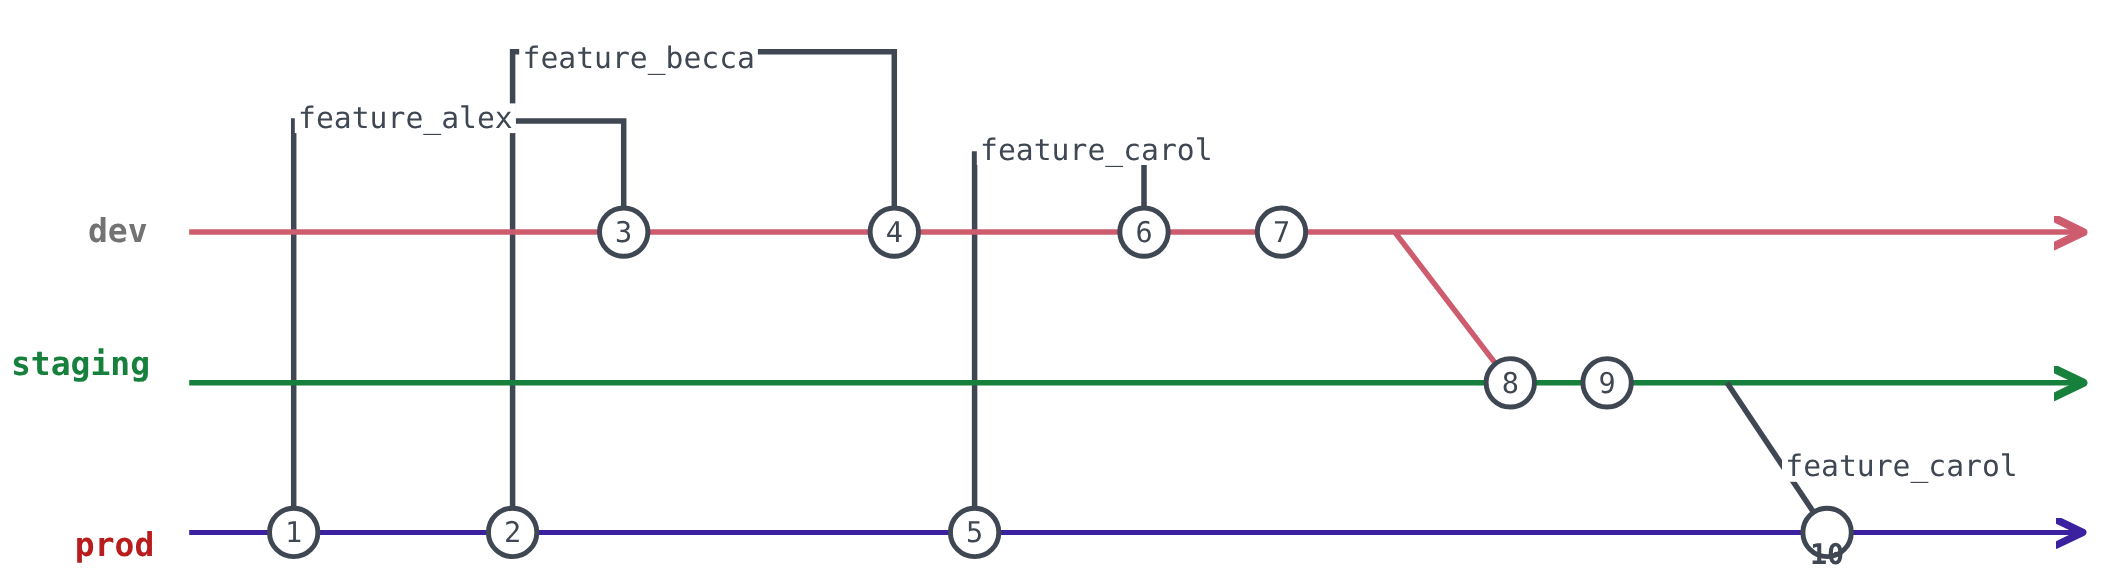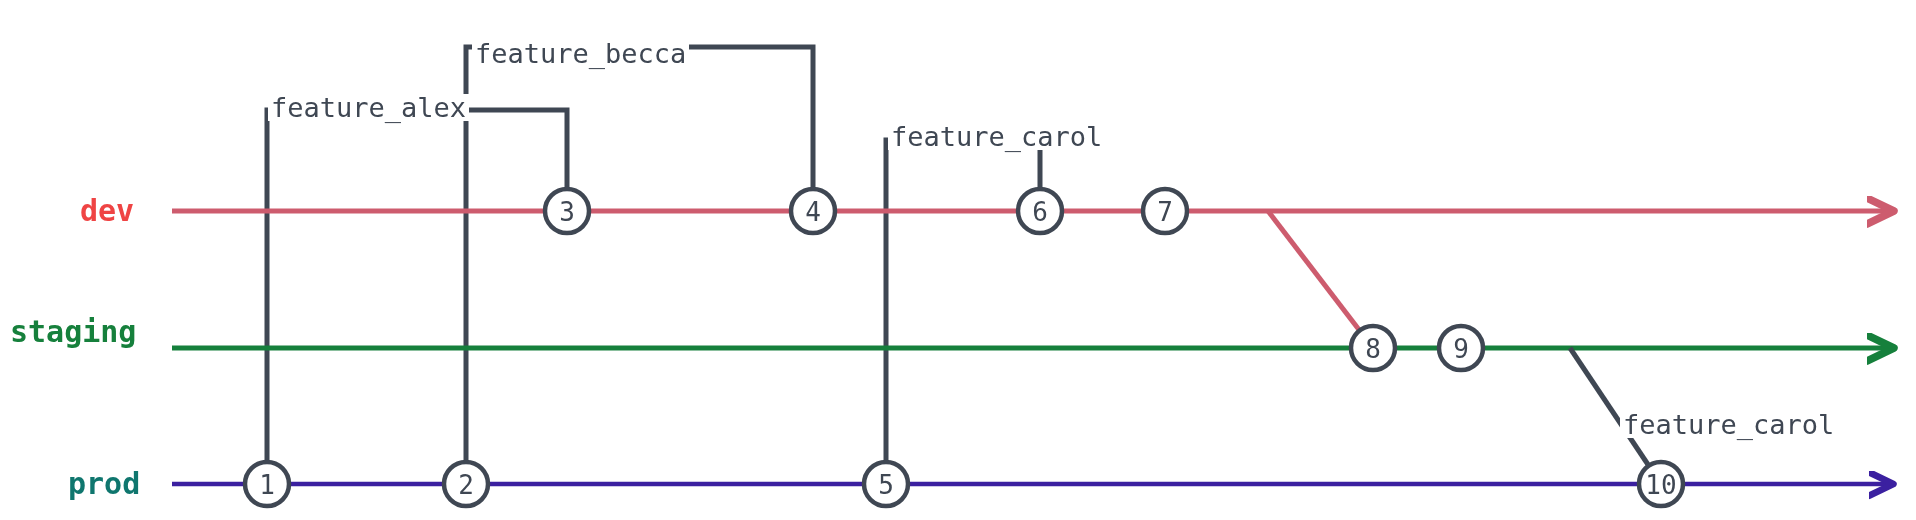--- a/index.html
+++ b/index.html
@@ -79,32 +79,32 @@
         <circle cx="886" cy="484" r="22" fill="#ffffff" stroke="#3f4753" stroke-width="4.5"></circle>
         <circle cx="1040" cy="211" r="22" fill="#ffffff" stroke="#3f4753" stroke-width="4.5"></circle>
         <circle cx="1165" cy="211" r="22" fill="#ffffff" stroke="#3f4753" stroke-width="4.5"></circle>
         <circle cx="1373" cy="348" r="22" fill="#ffffff" stroke="#3f4753" stroke-width="4.5"></circle>
         <circle cx="1461" cy="348" r="22" fill="#ffffff" stroke="#3f4753" stroke-width="4.5"></circle>
         <circle cx="1661" cy="484" r="22" fill="#ffffff" stroke="#3f4753" stroke-width="4.5"></circle>
       </g>
     </svg>
 
   <div id="overlay">
-      <div class="branch-label" style="left: 80px; top: 196px; color: #ef4444;">dev</div>
+      <div class="branch-label" style="left: 80px; top: 196px; color: #737373;">dev</div>
       <div class="branch-label" style="left: 10px; top: 317px; color: rgb(22, 128, 60);">staging</div>
-      <div class="branch-label" style="left: 68px; top: 469px; color: #0f766e;">prod</div>
+      <div class="branch-label" style="left: 68px; top: 481px; color: #b91c1c;">prod</div>
       <div class="feature-label" style="left: 268px; top: 94px;">feature_alex</div>
       <div class="feature-label" style="left: 472px; top: 28px; margin-top: 12px;">feature_becca</div>
       <div class="feature-label" style="left: 888px; top: 123px;">feature_carol</div>
       <div class="feature-label" style="left: 1620px; top: 411px;">feature_carol</div>
       <div class="node-num" style="left: 267px; top: 485px;">1</div>
       <div class="node-num" style="left: 466px; top: 485px;">2</div>
       <div class="node-num" style="left: 567px; top: 212px;">3</div>
       <div class="node-num" style="left: 813px; top: 212px;">4</div>
       <div class="node-num" style="left: 886px; top: 485px;">5</div>
       <div class="node-num" style="left: 1040px; top: 212px;">6</div>
       <div class="node-num" style="left: 1165px; top: 212px;">7</div>
       <div class="node-num" style="left: 1373px; top: 349px;">8</div>
       <div class="node-num" style="left: 1461px; top: 349px;">9</div>
-      <div class="node-num" style="left: 1661px; top: 485px;">10</div>
+      <div class="node-num" style="left: 1661px; top: 505px; font-weight: bold;">10</div>
     </div>
 
 </div>
 
 </body></html>

